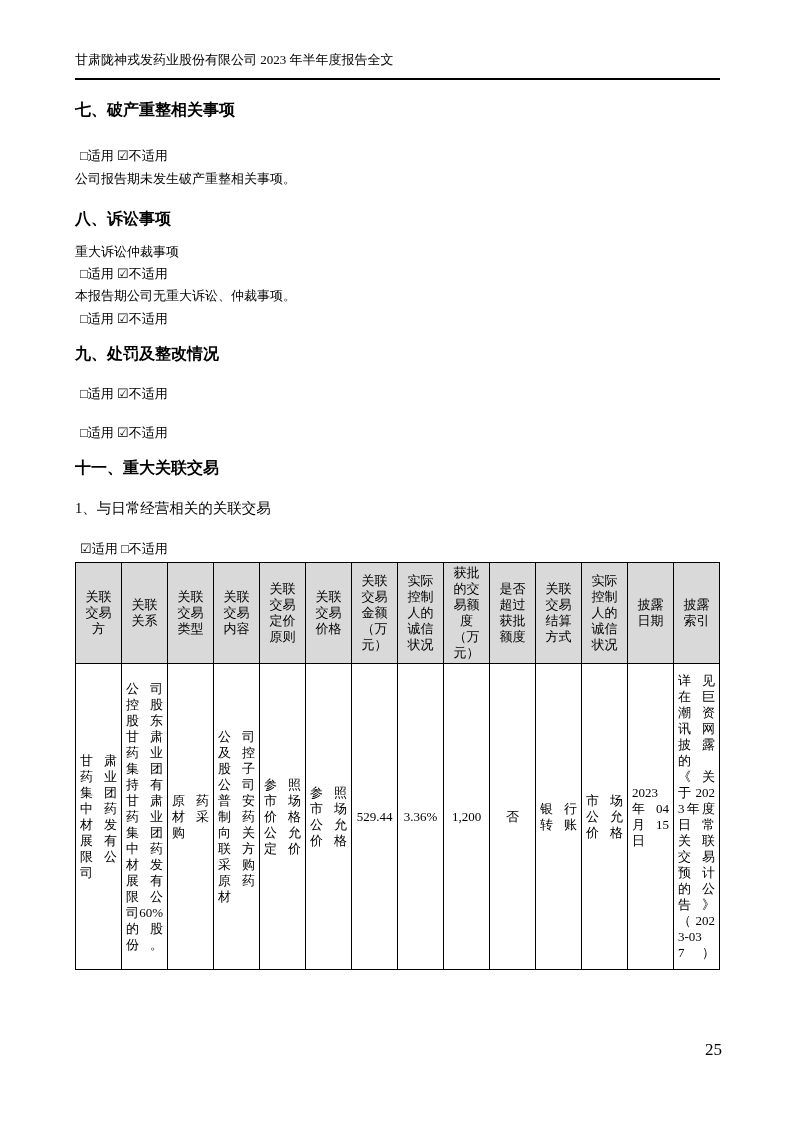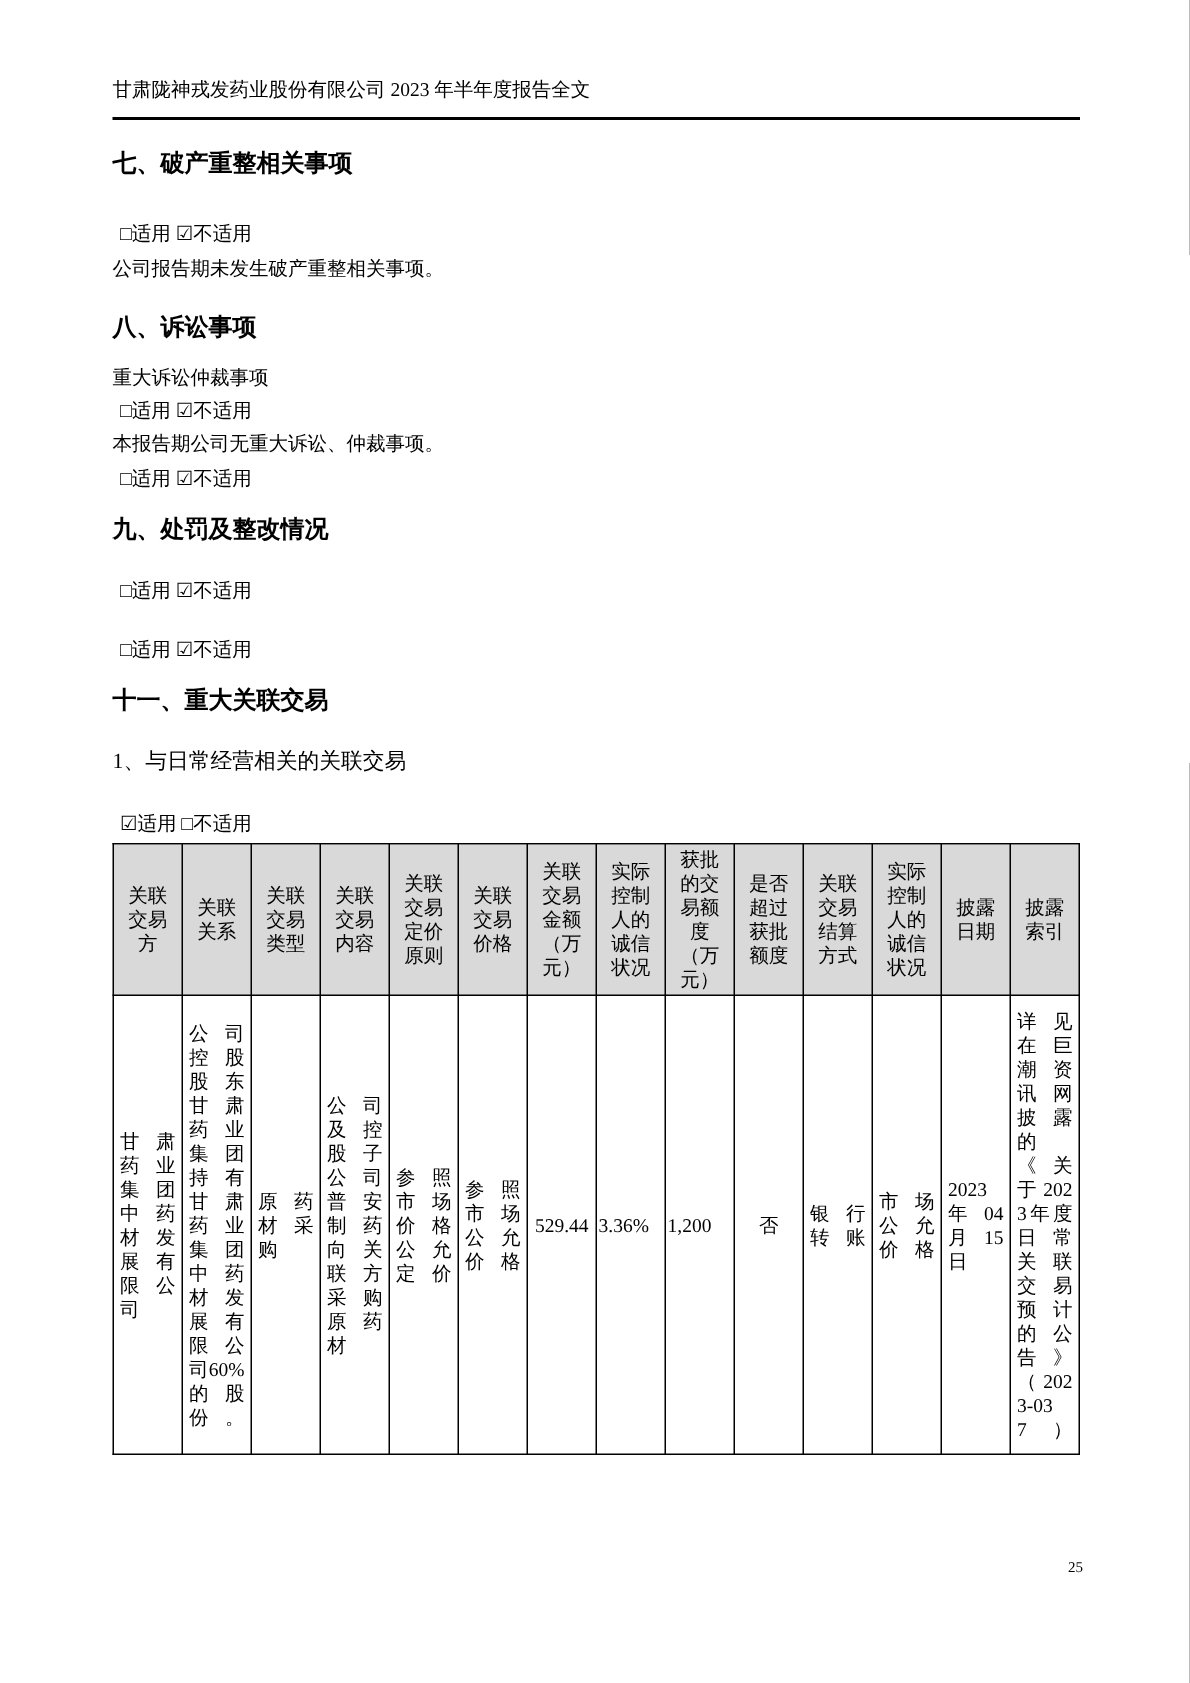--- a/index.html
+++ b/index.html
@@ -30,24 +30,24 @@
     border:1px solid #000;vertical-align:middle;
     overflow:hidden;word-break:break-all;
   }
   .rt th{
     background:#d9d9d9;font-weight:normal;font-size:13px;line-height:16px;
     padding:2px 4px;text-align:center;height:96px;
   }
   .rt td{font-size:13px;line-height:16px;height:301px;}
   td.cj{text-align:justify;text-justify:inter-character;text-align-last:justify;padding:2px 4px;}
   td.cc{text-align:center;padding:2px 2px;}
-  td.cn{padding:2px 1px;}
+  td.cn{text-align:center;padding:2px 1px;}
   td.cm{text-align:center;padding:2px 3px;}
   .page-num{
-    position:absolute;right:71px;top:1040px;font-size:10px;
+    position:absolute;right:71px;top:1040px;font-size:17px;
   }
 </style>
 </head>
 <body>
 
 <div class="page">
   <div class="content">
 
     <div class="doc-header">
       <span>甘肃陇神戎发药业股份有限公司 2023 年半年度报告全文</span>

